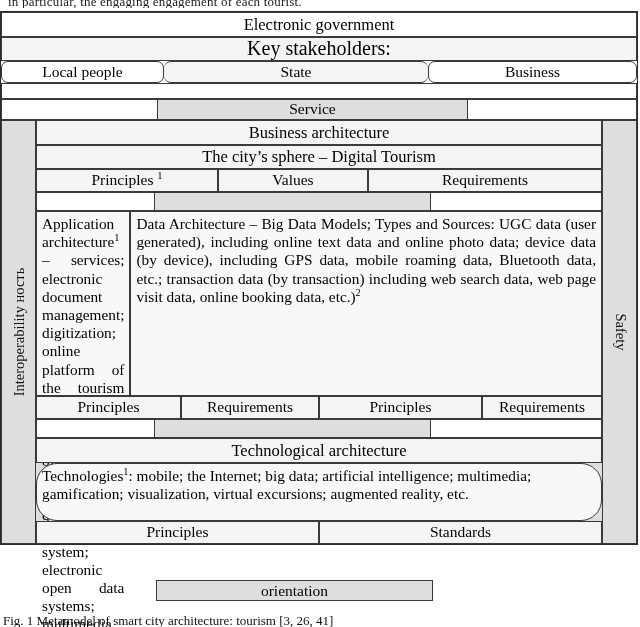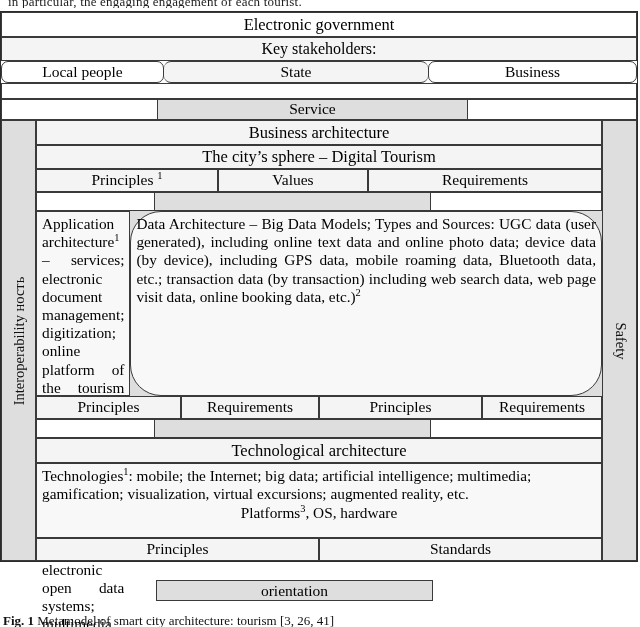--- a/index.html
+++ b/index.html
@@ -60,21 +60,21 @@
   .light { background: #f4f4f4; }
   .grey  { background: #dedede; }
   .blank { background: #ffffff; }
 
   
   .topstack { width: 100%; }
   .topstack > .row > .cell { height: 23px; }
 
   .r-egov   { height: 25px !important; font-size: 16.5px; }
   .r-strat  { height: 23px !important; }
-  .r-keyst  { height: 24px !important; font-size: 16px; }
+  .r-keyst  { height: 24px !important; font-size: 20px; }
   .r-stake  { height: 22px !important; border-radius: 7px; }
   .r-empty  { height: 16px !important; }
   .r-service{ height: 21px !important; }
 
   
   .band { display: flex; width: 100%; background: #8b5cf6; }
   .rail {
     width: 33px;
     flex: 0 0 33px;
     background: #dedede;
@@ -106,30 +106,31 @@
   .bigcell {
     display: block;
     text-align: justify;
     text-align-last: left;
     font-size: 15.3px;
     line-height: 1.19;
     padding: 3px 5px 4px 5px;
     height: 185px;
     background: #f8f8f8;
   }
-  .bigcell.right { text-align: justify; text-align-last: left; border-radius: 31px; }
+  .bigcell.right { text-align: justify; text-align-last: left; }
 
   .techtext {
     display: block;
     text-align: center;
     font-size: 15.3px;
     line-height: 1.2;
     padding: 3px 5px 4px 5px;
-    height: 75px;
+    height: 58px;
     background: #f8f8f8;
+    border-radius: 21px;
   }
   .techtext .l1 { display:block; text-align:left; }
   .techtext .l2 { display:block; text-align:center; }
 
   
   .h-bot { height: 23px; }
 
   
   .orient-wrap {
     position: absolute;
@@ -151,21 +152,21 @@
 
   
   .caption {
     position: absolute;
     left: 3px;
     bottom: -2px;
     font-size: 13px;
     color: #111;
     white-space: nowrap;
   }
-  .caption b { font-weight: bold; }
+  .caption b { font-weight: normal; }
 
   sup { font-size: 68%; vertical-align: super; line-height: 0; }
 </style>
 </head>
 <body>
 
 <div class="cut-line">in particular, the engaging engagement of each tourist.</div>
 
 <div class="figure">
 
@@ -247,21 +248,20 @@
         <div class="cell blank h-thinbar" style="flex:1 1 auto;border-left:none;"></div>
       </div>
 
       <div class="row">
         <div class="cell light h-tech" style="width:100%">Technological architecture</div>
       </div>
 
       <div class="row">
         <div class="cell techtext" style="width:100%">
           <span class="l1">Technologies<sup>1</sup>: mobile; the Internet; big data; artificial intelligence; multimedia; gamification; visualization, virtual excursions; augmented reality, etc.</span>
-          <span class="l2">Platforms<sup>3</sup>, OS, hardware</span>
         </div>
       </div>
 
       <div class="row">
         <div class="cell light h-bot" style="width:283px">Principles</div>
         <div class="cell light h-bot" style="flex:1 1 auto">Standards</div>
       </div>
 
     </div>
 

